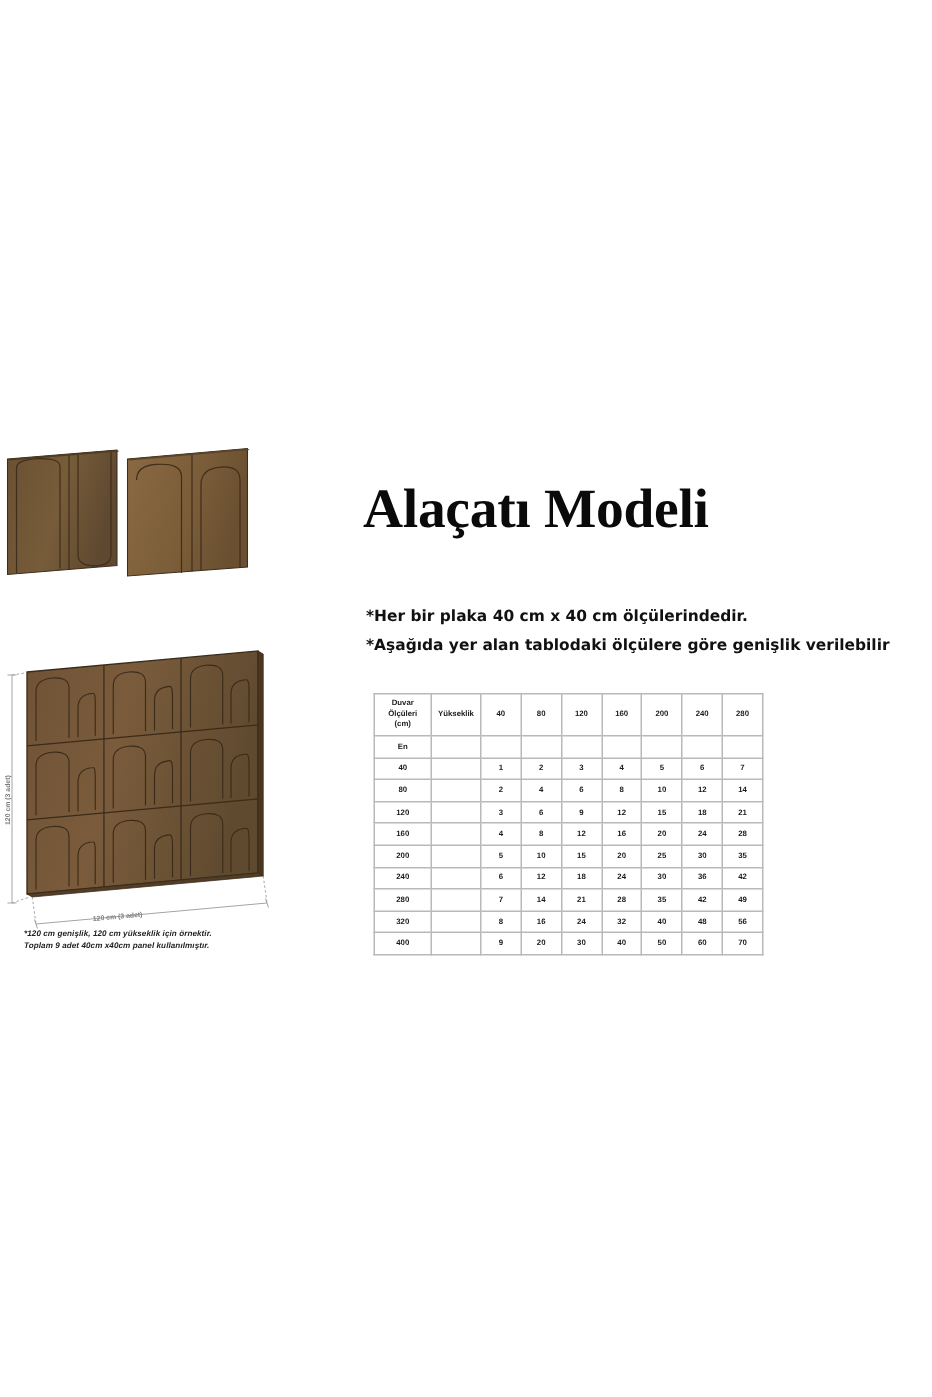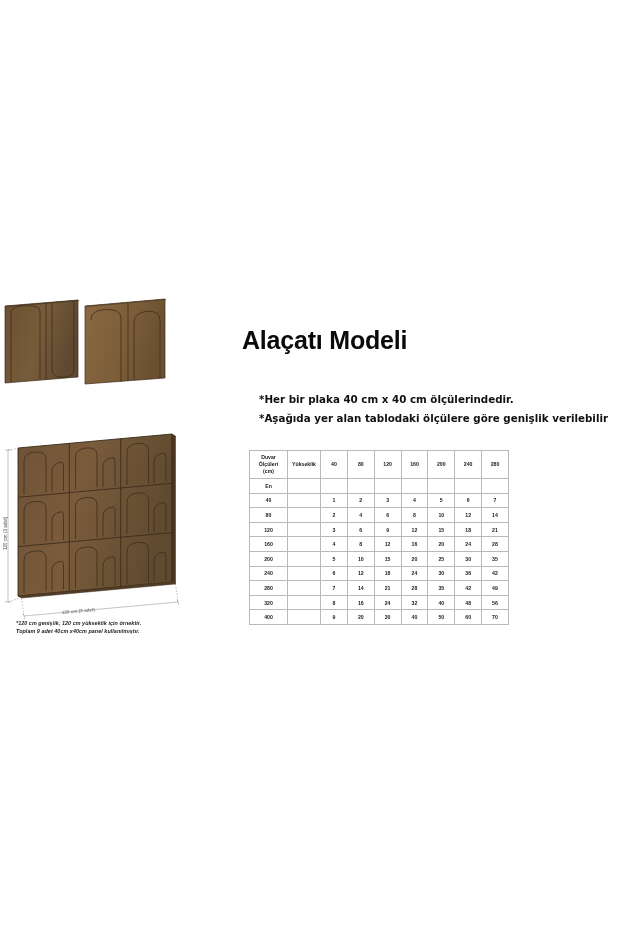--- a/index.html
+++ b/index.html
@@ -66,31 +66,31 @@
 
   
   .content-col {
     position: absolute;
     left: 236px;
     top: 320px;
     width: 372px;
   }
 
   .title {
-    font-family: Liberation Sans, sans-serif;
-    font-size: 25px;
+    font-family: Liberation Serif, serif;
+    font-size: 37px;
     line-height: 40px;
     font-weight: bold;
     color: #0a0a0a;
     letter-spacing: -0.2px;
-    margin: 0 0 30px 6px;
+    margin: 0 0 42px 6px;
   }
 
   .bullets {
-    margin: 0 0 22px 23px;
+    margin: 0 0 22px 8px;
   }
   .bullet {
     font-family: "DejaVu Sans", sans-serif;
     font-size: 10.3px;
     line-height: 19px;
     font-weight: bold;
     color: #111111;
     white-space: nowrap;
   }
 

